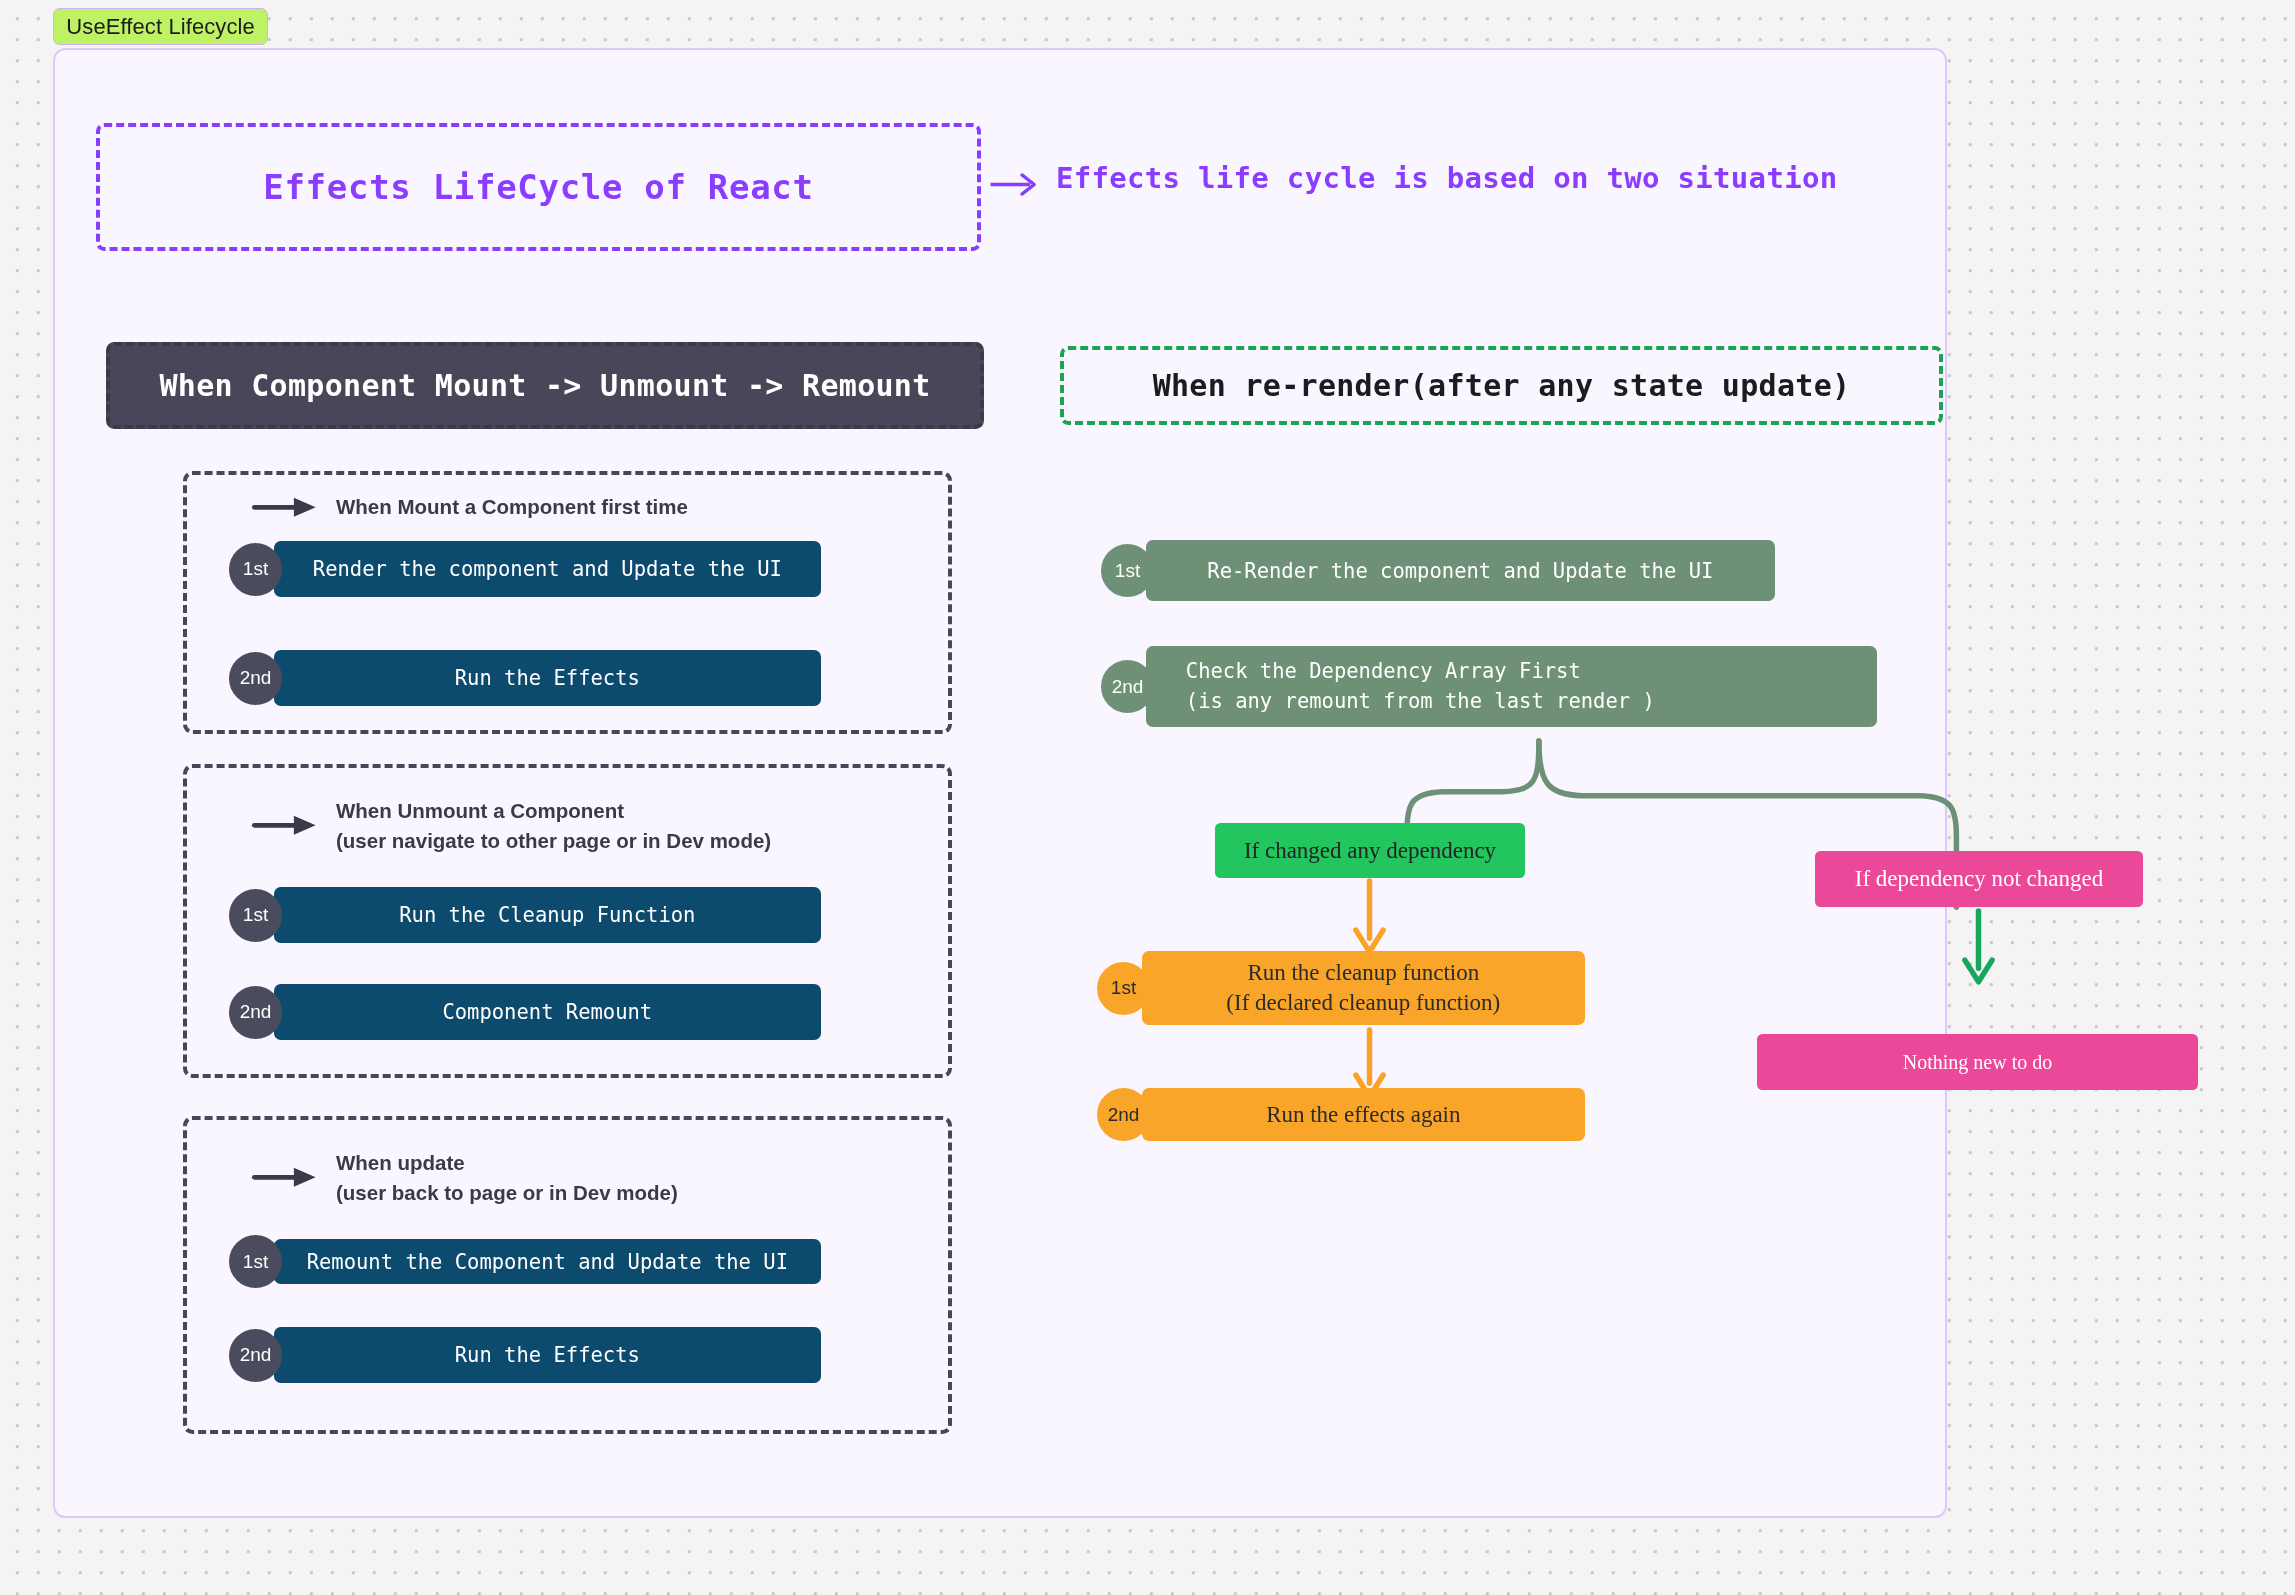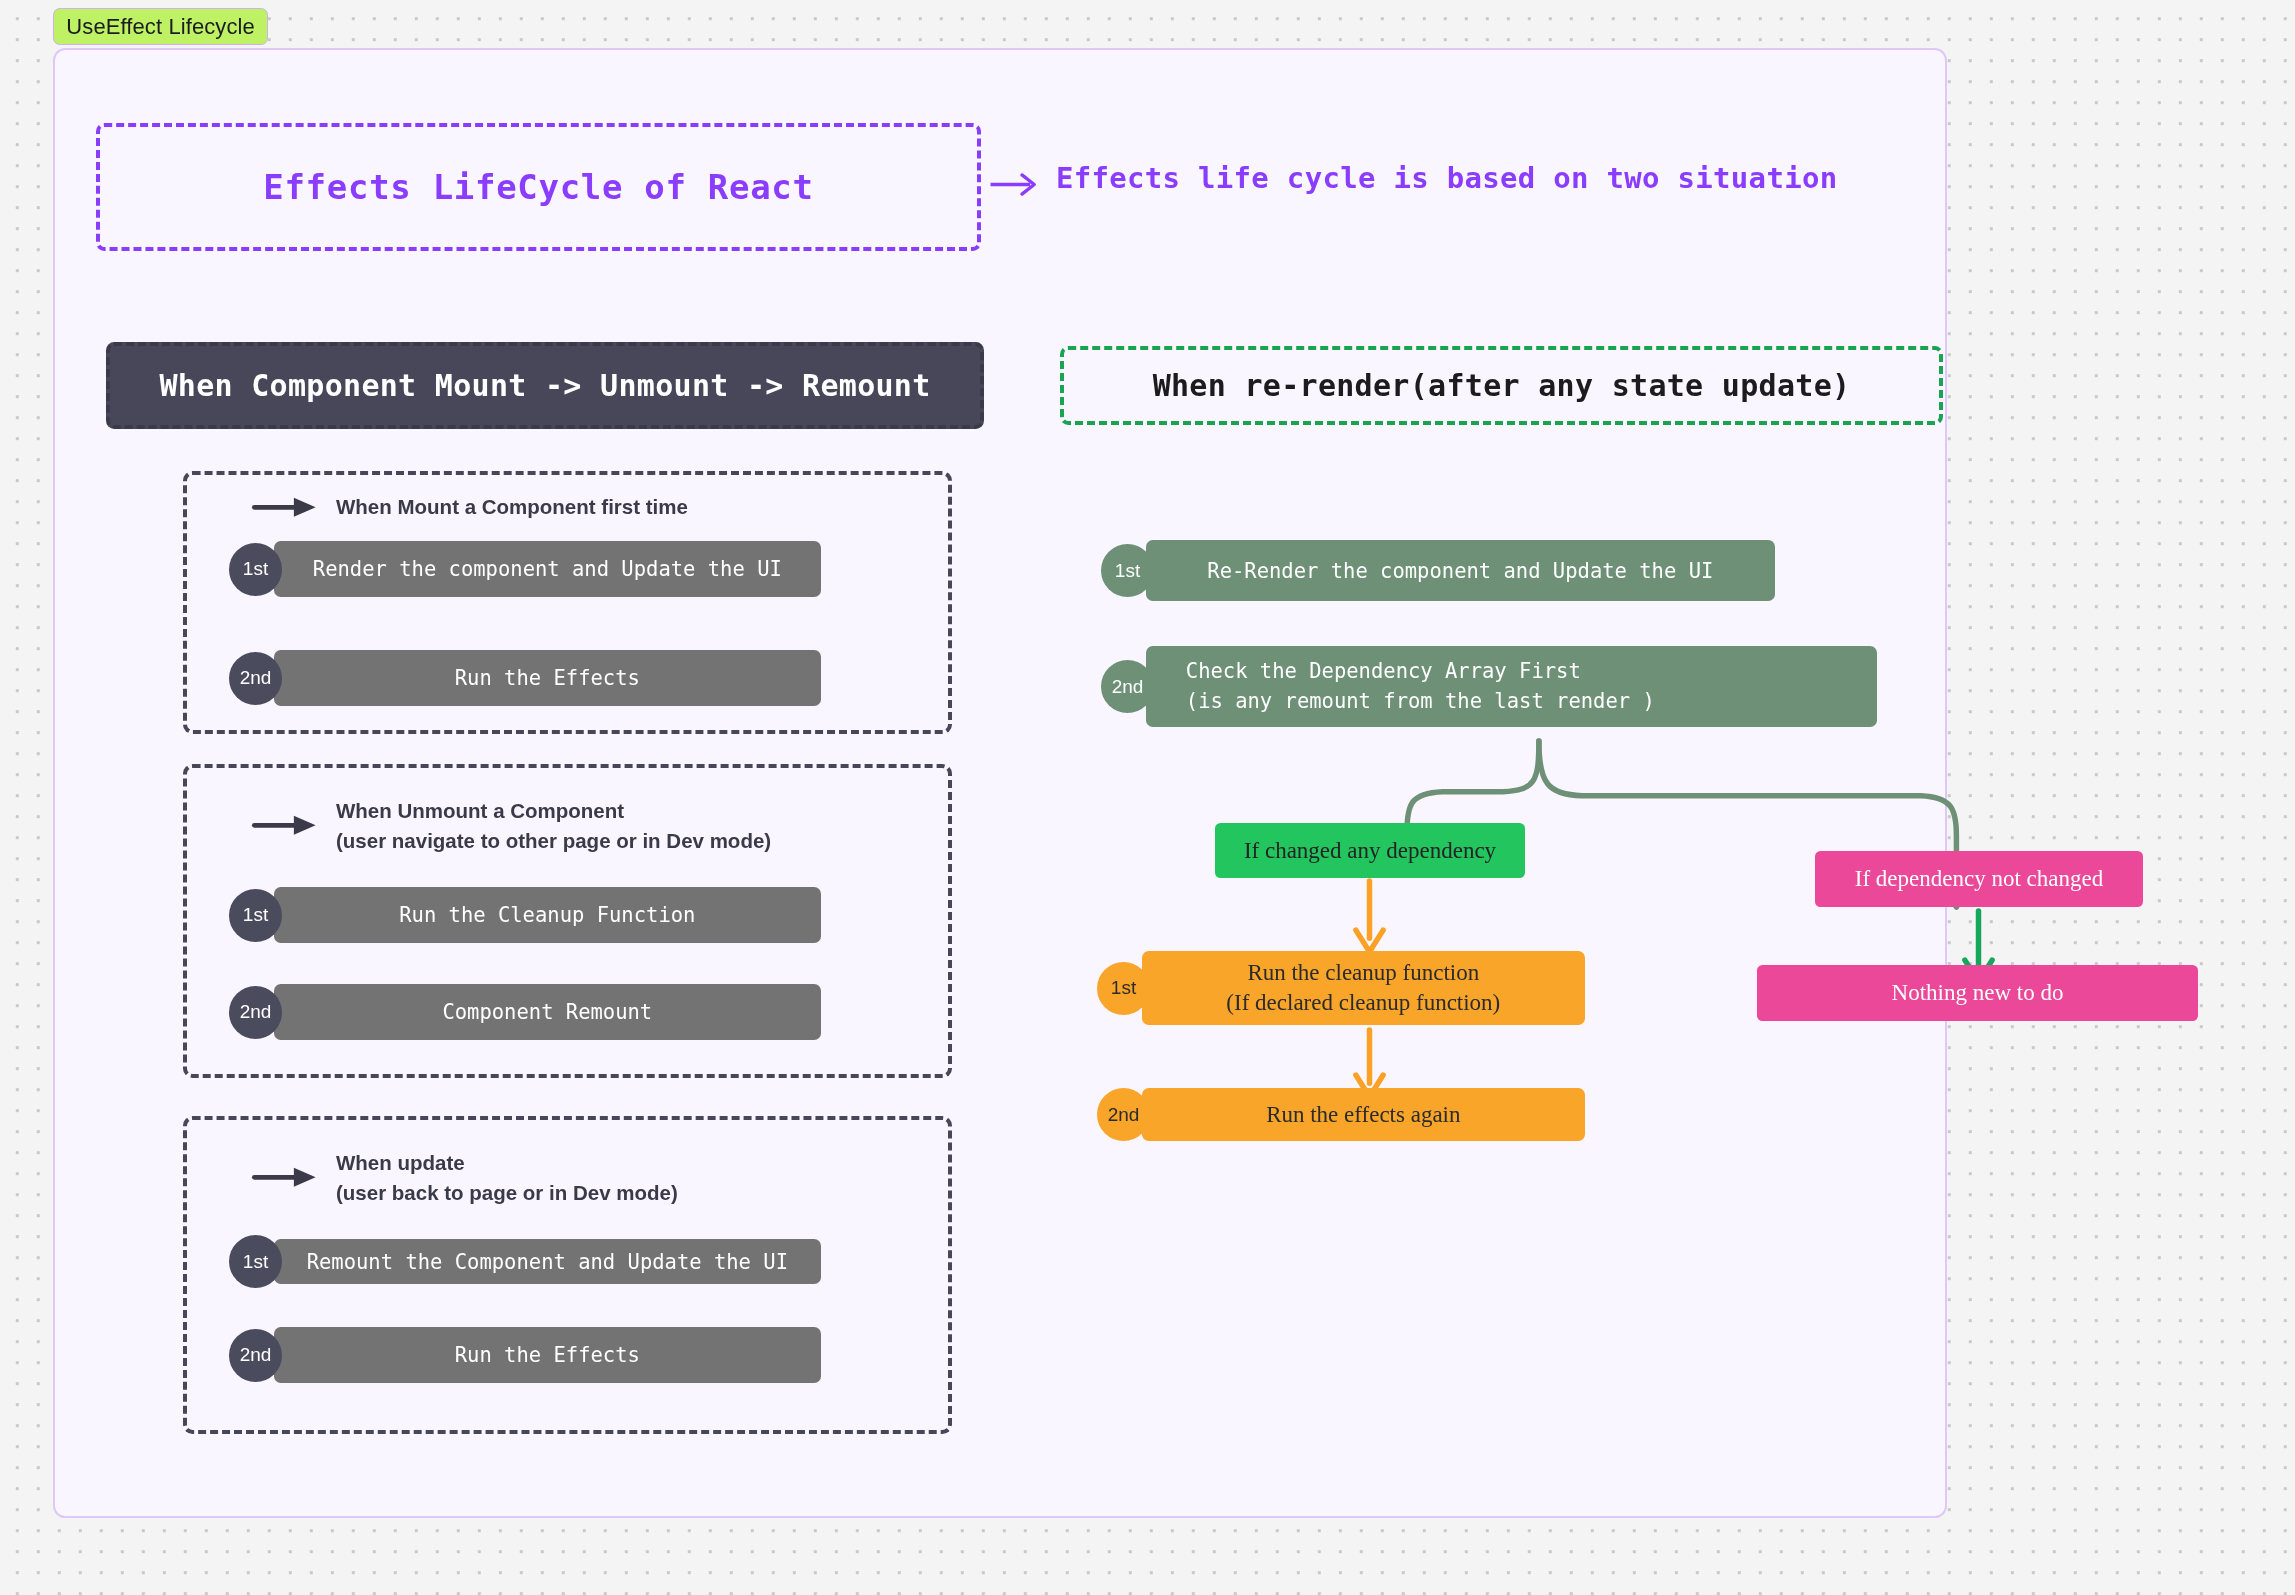--- a/index.html
+++ b/index.html
@@ -119,21 +119,21 @@
   .pill{
     margin-left:-8.2px;
     border-radius:6.8px;
     display:flex;align-items:center;justify-content:center;
     text-align:center;
     color:#ffffff;
     font-size:20.5px;
     padding:0 11px;
     box-sizing:border-box;
   }
-  .pill.dark{background:#737373;}
+  .pill.dark{background:#0c4a6e;}
   .pill.green{background:#6d9076;}
   .pill.orange{background:#f9a52a;color:#2b2b2b;}
 
   
   .rbox{
     position:absolute;
     display:flex;align-items:center;justify-content:center;
     text-align:center;border-radius:5.5px;
   }
   .rbox.orange{background:#22c55e;color:#242424;}
@@ -269,14 +269,14 @@
   <div class="pill orange serif" style="width:443px;height:53px;font-size:23px;">Run the effects again</div>
 </div>
 
 <div class="rbox green serif" style="left:1815px;top:851px;width:328px;height:56px;font-size:23px;">If dependency not changed</div>
 
 <svg class="abs" style="left:1958px;top:911px;width:41px;height:75px;" viewBox="0 0 60 110">
   <line x1="30" y1="0" x2="30" y2="84" stroke="#16a75c" stroke-width="8" stroke-linecap="round"></line>
   <polyline points="10,72 30,104 50,72" fill="none" stroke="#16a75c" stroke-width="8" stroke-linecap="round" stroke-linejoin="round"></polyline>
 </svg>
 
-<div class="rbox green serif" style="left:1757px;top:965px;width:441px;height:56px;font-size:23px;">Nothing new to do</div>
+<div class="rbox green serif" style="left:1757px;top:1034px;width:441px;height:56px;font-size:20px;">Nothing new to do</div>
 
 
 </body></html>

